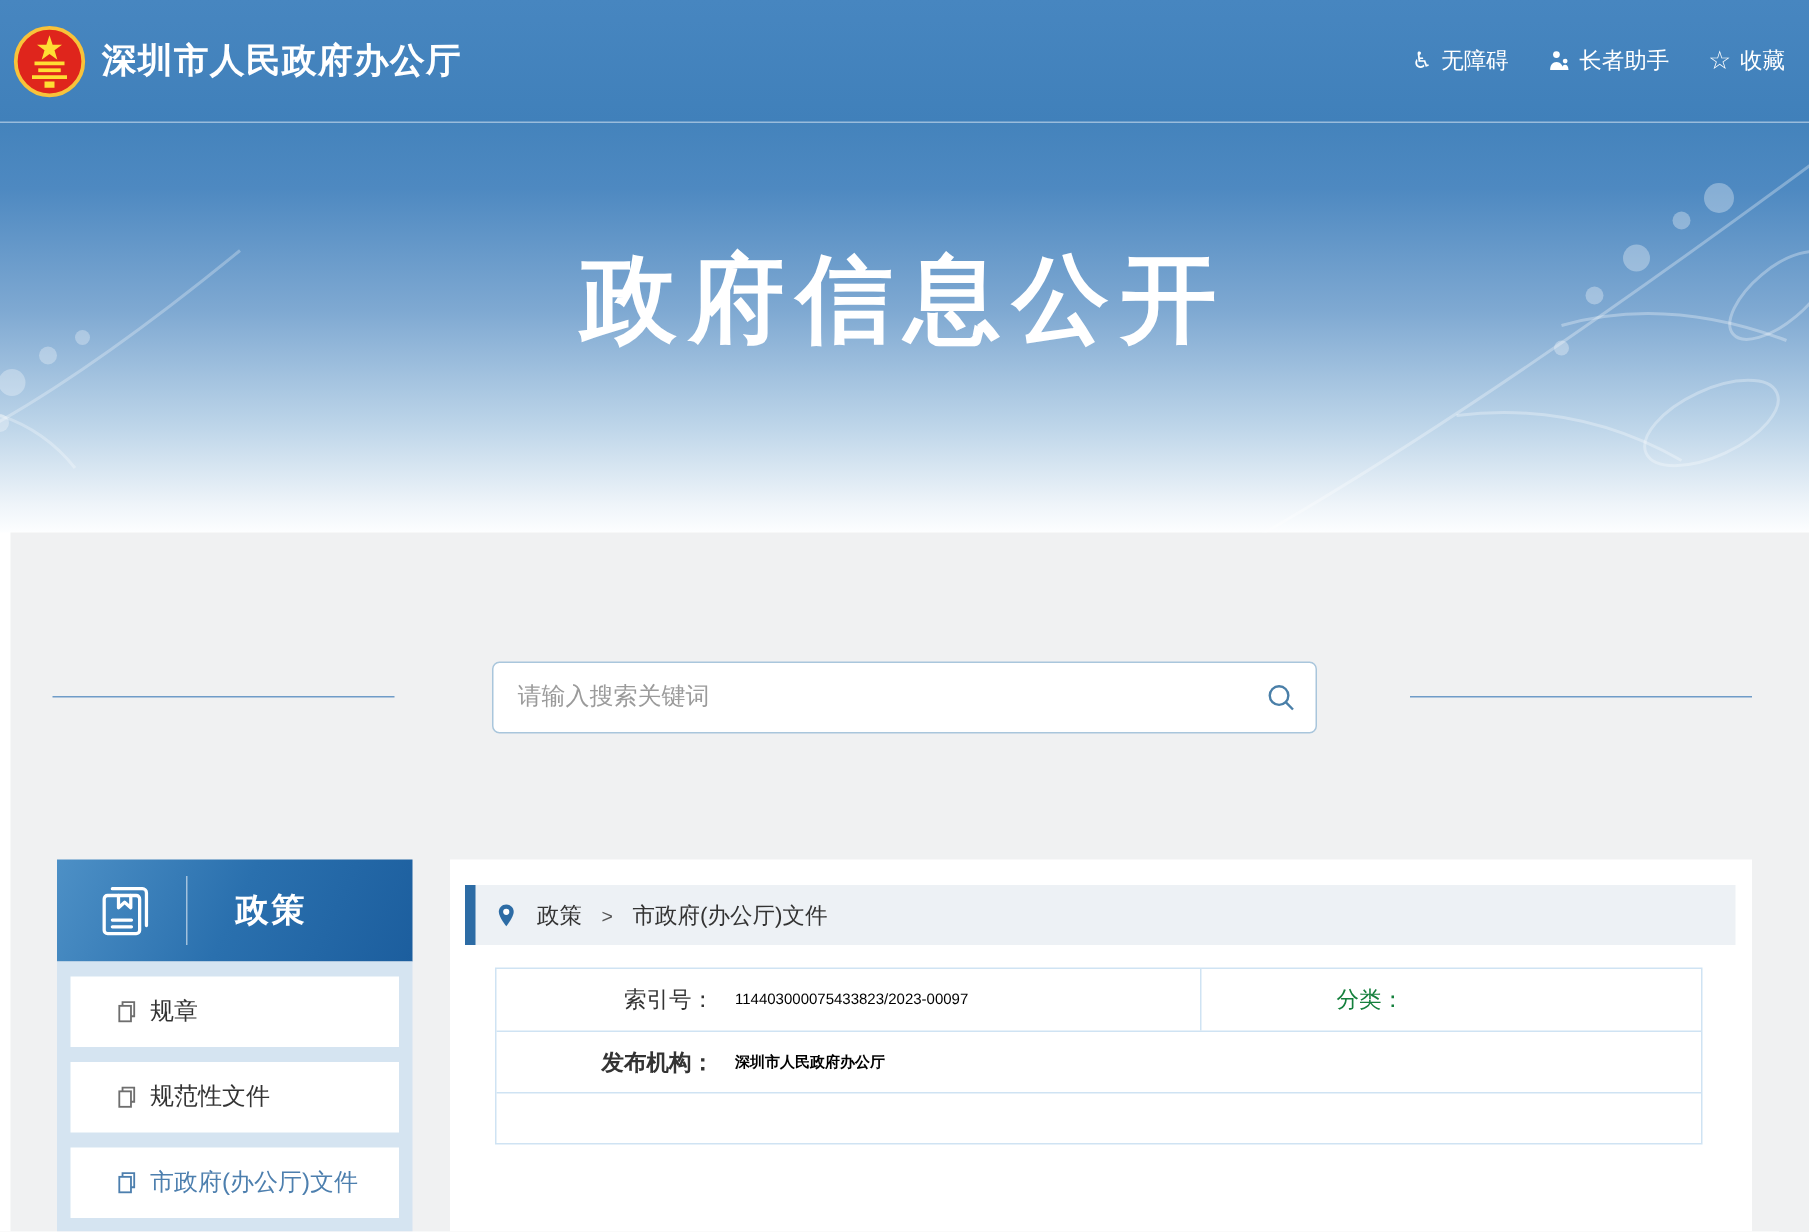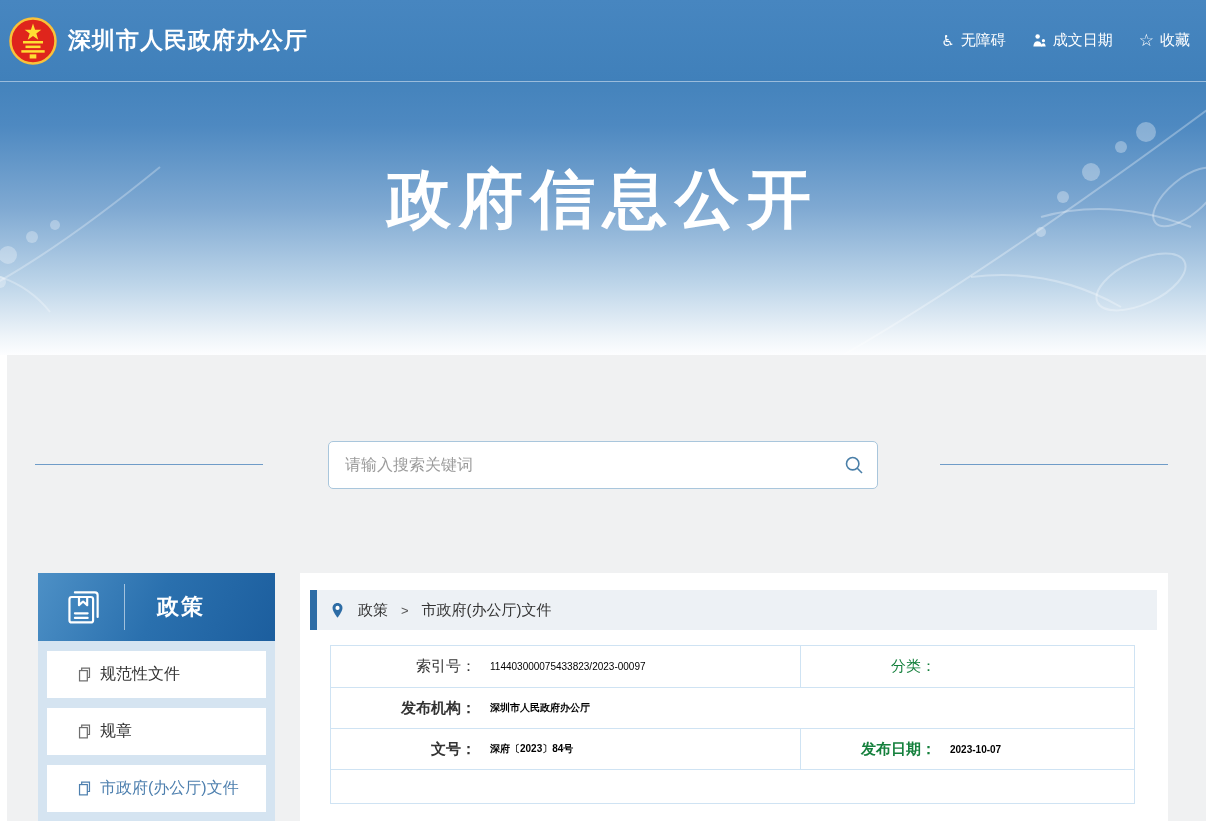--- a/index.html
+++ b/index.html
@@ -105,21 +105,21 @@
         <span class="hicon-glyph">♿</span>
         <span>无障碍</span>
       </span>
       <span class="hlink">
         <svg width="15" height="15" viewBox="0 0 16 16" fill="#fff">
           <circle cx="6" cy="3.6" r="2.4"></circle>
           <path d="M1.5 14.5 c0-3.6 2-5.6 4.5-5.6 1.6 0 3 .8 3.8 2.2 l1 2 v1.4 z"></path>
           <circle cx="12.2" cy="8.2" r="1.7"></circle>
           <path d="M9.6 14.5 c.2-2.4 1.1-3.6 2.6-3.6 1.4 0 2.1 1.2 2.4 3.6 z"></path>
         </svg>
-        <span>成文日期</span>
+        <span>长者助手</span>
       </span>
       <span class="hlink">
         <span class="hicon-glyph" style="font-size:17px">☆</span>
         <span>收藏</span>
       </span>
     </div>
   </div>
 
   <div class="banner">
     <svg class="deco deco-right" width="430" height="290" viewBox="0 0 430 290">
@@ -181,30 +181,30 @@
       <span class="side-title">政策</span>
     </div>
     <div class="side-items">
       <div class="side-item">
         <svg class="doc-ic" width="15" height="15" viewBox="0 0 16 16">
           <g fill="none" stroke="currentColor" stroke-width="1.3">
             <path d="M5 3.5 V1.2 h8.3 v10 h-2.3"></path>
             <rect x="2.7" y="3.8" width="8.3" height="11"></rect>
           </g>
         </svg>
-        <span>规范性文件</span>
+        <span>规章</span>
       </div>
       <div class="side-item">
         <svg class="doc-ic" width="15" height="15" viewBox="0 0 16 16">
           <g fill="none" stroke="currentColor" stroke-width="1.3">
             <path d="M5 3.5 V1.2 h8.3 v10 h-2.3"></path>
             <rect x="2.7" y="3.8" width="8.3" height="11"></rect>
           </g>
         </svg>
-        <span>规章</span>
+        <span>规范性文件</span>
       </div>
       <div class="side-item active">
         <svg class="doc-ic" width="15" height="15" viewBox="0 0 16 16">
           <g fill="none" stroke="currentColor" stroke-width="1.3">
             <path d="M5 3.5 V1.2 h8.3 v10 h-2.3"></path>
             <rect x="2.7" y="3.8" width="8.3" height="11"></rect>
           </g>
         </svg>
         <span>市政府(办公厅)文件</span>
       </div>
@@ -240,29 +240,19 @@
       </div>
 
       <div class="irow">
         <div class="cell-l">
           <span class="lab">发布机构：</span>
           <span class="val">深圳市人民政府办公厅</span>
         </div>
       </div>
 
 
-      <div class="irow">
-        <div class="cell-l">
-          <span class="lab">文号：</span>
-          <span class="val">深府〔2023〕84号</span>
-        </div>
-        <div class="cell-r">
-          <span class="lab-r">发布日期：</span>
-          <span class="val">2023-10-07</span>
-        </div>
-      </div>
 
       <div class="irow partial"></div>
 
     </div>
   </div>
 
 </div>
 
 </body></html>

